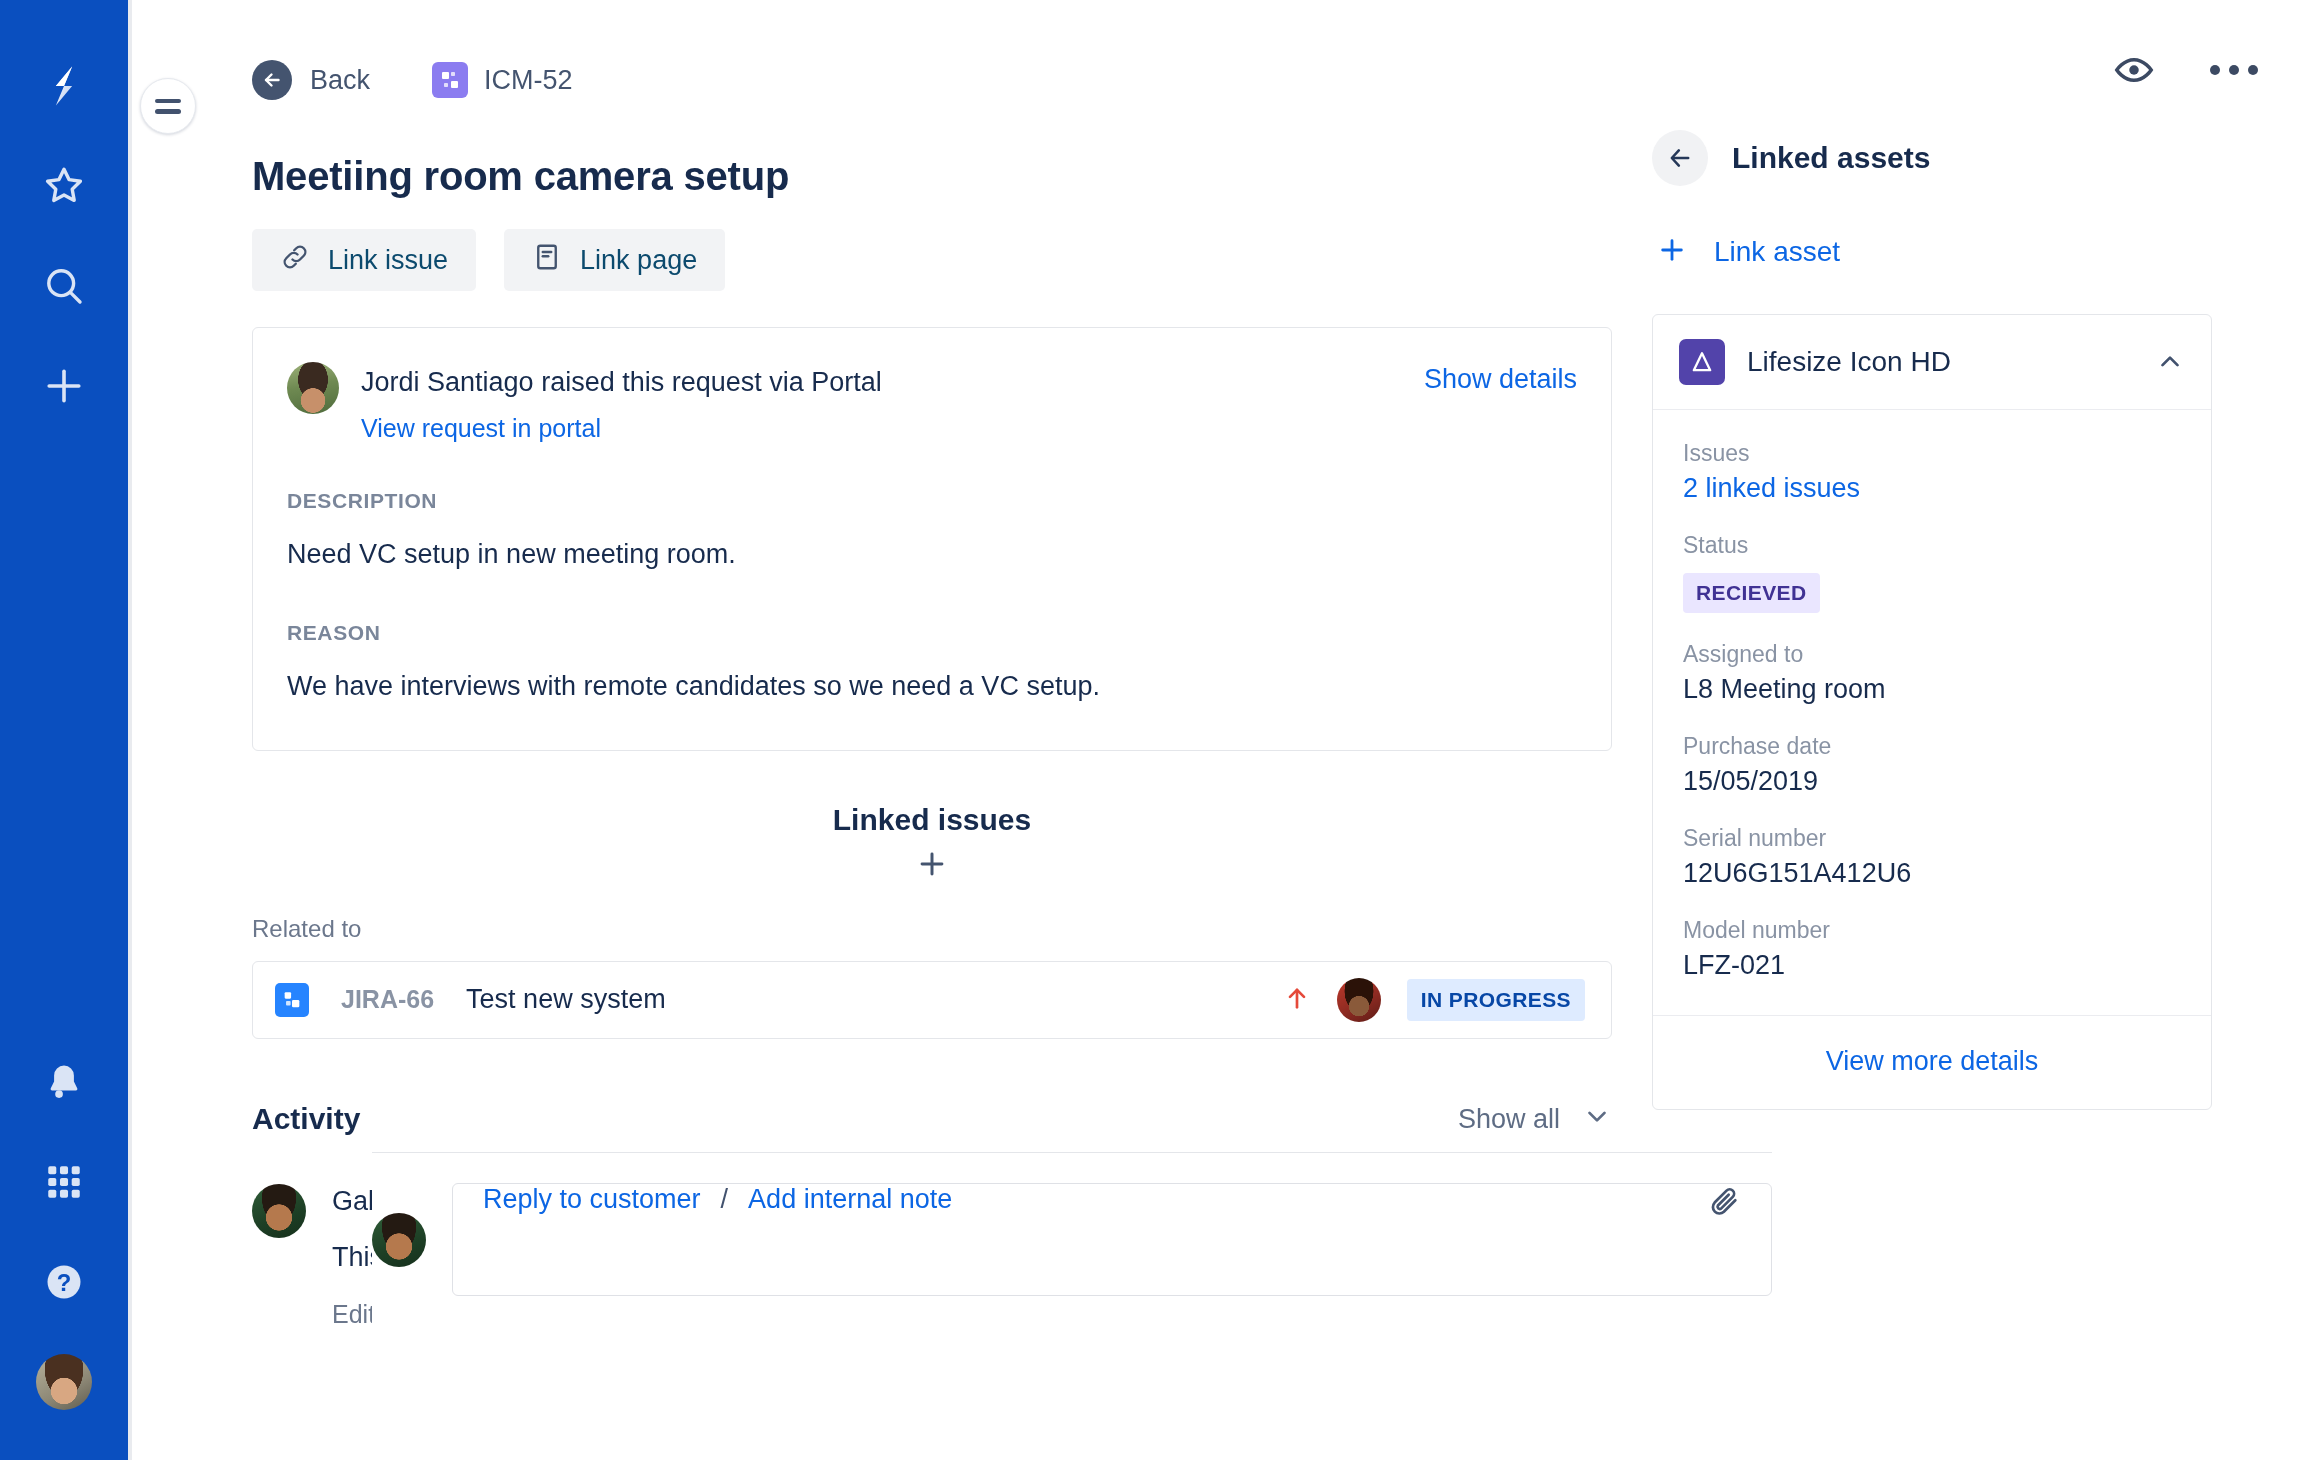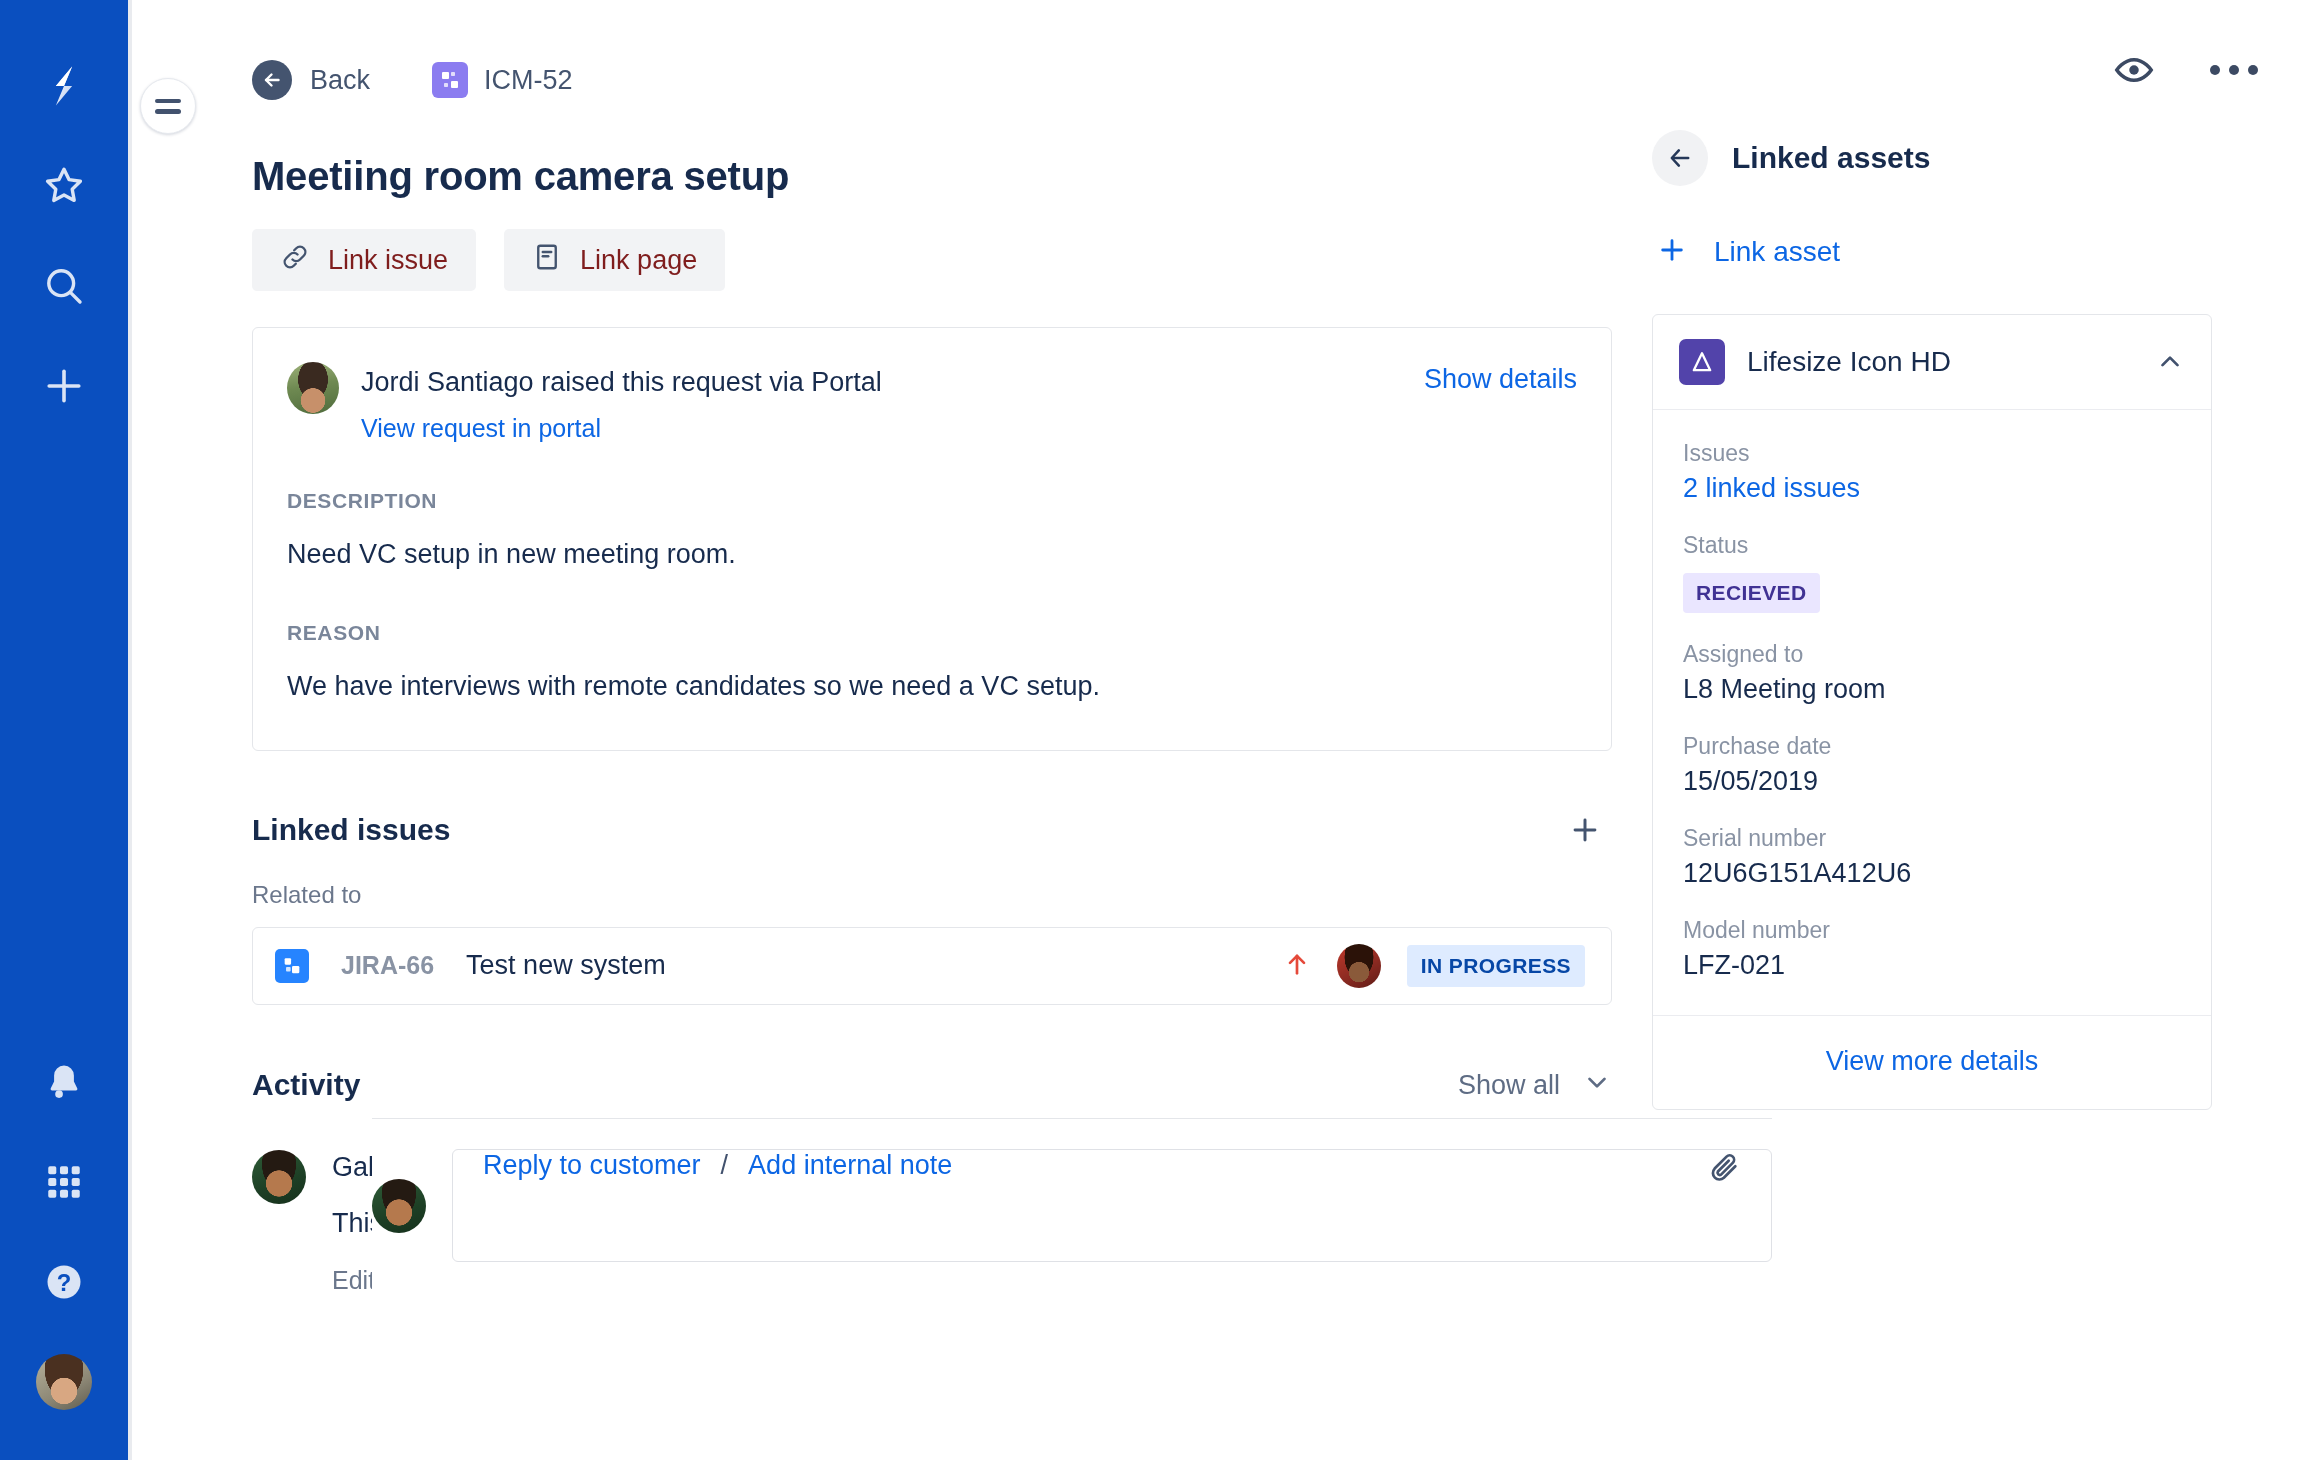--- a/index.html
+++ b/index.html
@@ -112,21 +112,21 @@
   .issue-title {
     font-size: 40px; font-weight: 600; color: #172b4d;
     letter-spacing: -0.2px; margin-top: 34px; margin-bottom: 30px;
   }
 
   .link-actions { display: flex; gap: 28px; margin-bottom: 36px; }
   .pill-btn {
     height: 62px; border-radius: 5px; background: #f2f3f5;
     display: flex; align-items: center; gap: 18px;
     padding: 0 28px; cursor: pointer; border: none;
-    font-size: 27px; color: #7f1d1d; font-family: inherit;
+    font-size: 27px; color: #0c4a6e; font-family: inherit;
   }
 
   
   .request-card {
     border: 1px solid #e4e6ea; border-radius: 6px;
     padding: 34px 34px 44px 34px; margin-bottom: 52px;
     position: relative; background: #fff;
   }
   .req-head { display: flex; align-items: flex-start; gap: 22px; }
   .req-head-text { padding-top: 4px; }
@@ -141,22 +141,23 @@
     font-size: 27px; color: #0c66e4; cursor: pointer;
   }
   .field-label {
     font-size: 21px; font-weight: 700; letter-spacing: 0.6px;
     color: #7a869a; margin-top: 46px; margin-bottom: 22px;
   }
   .field-value { font-size: 27px; color: #172b4d; line-height: 1.45; }
 
   
   .section-head {
-    display: flex; align-items: center; justify-content: space-between;
+    display: flex; align-items: center; 
     margin-bottom: 24px;
+    flex-direction: column;
   }
   .section-title { font-size: 30px; font-weight: 600; color: #172b4d; }
   .plus-btn { cursor: pointer; padding: 10px; display: flex; }
   .rel-label { font-size: 24px; color: #6b778c; margin-bottom: 18px; }
   .linked-row {
     border: 1px solid #e4e6ea; border-radius: 6px;
     height: 78px; display: flex; align-items: center;
     padding: 0 26px 0 22px; gap: 32px;
   }
   .jira-badge {

